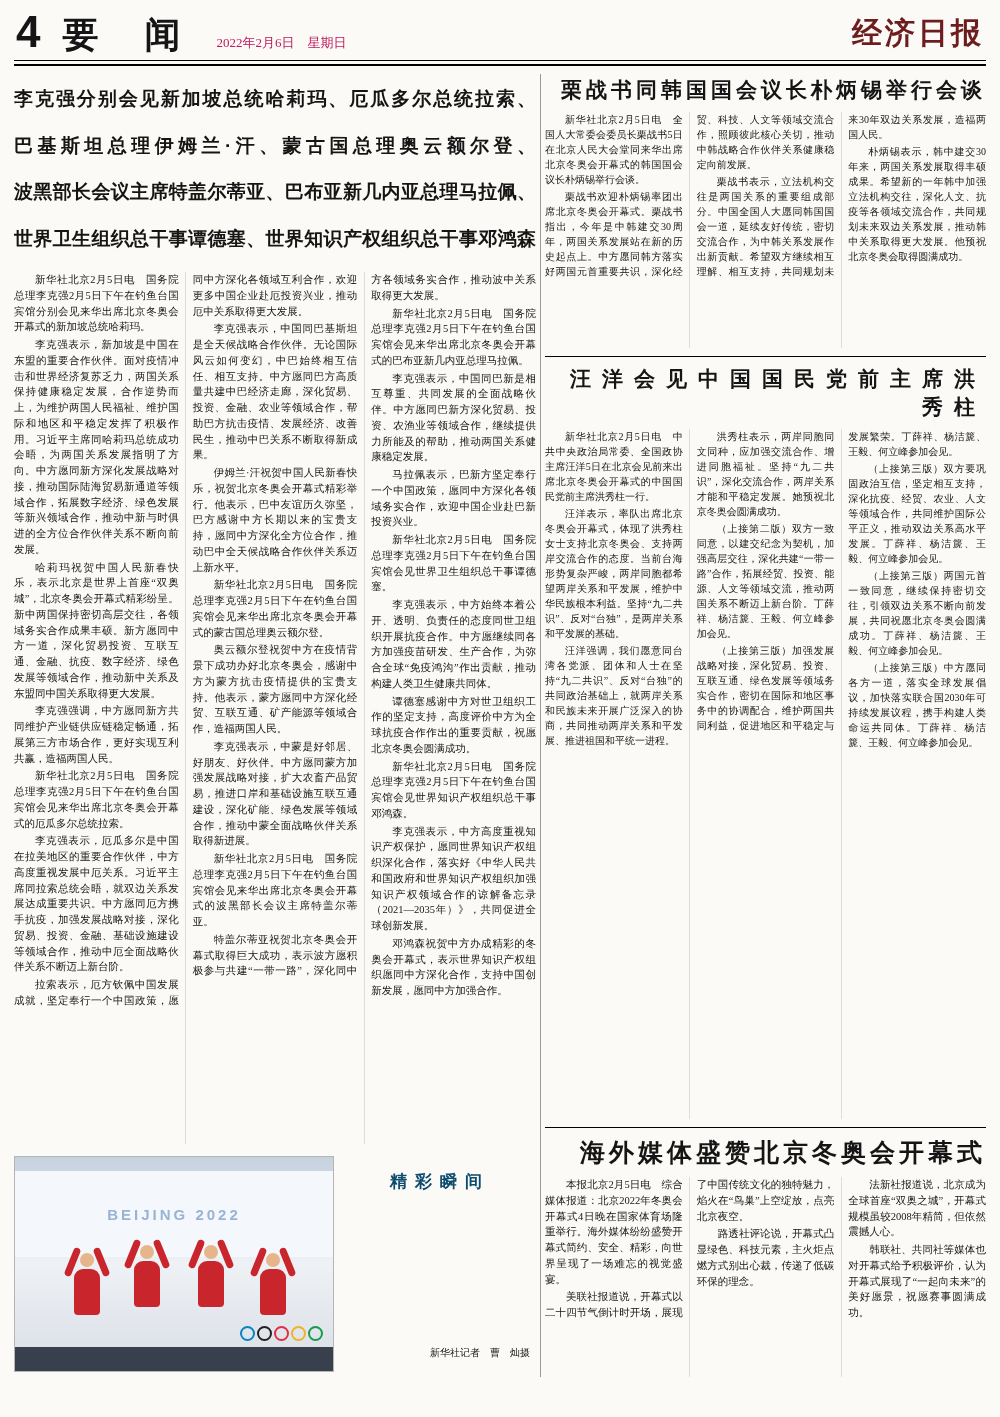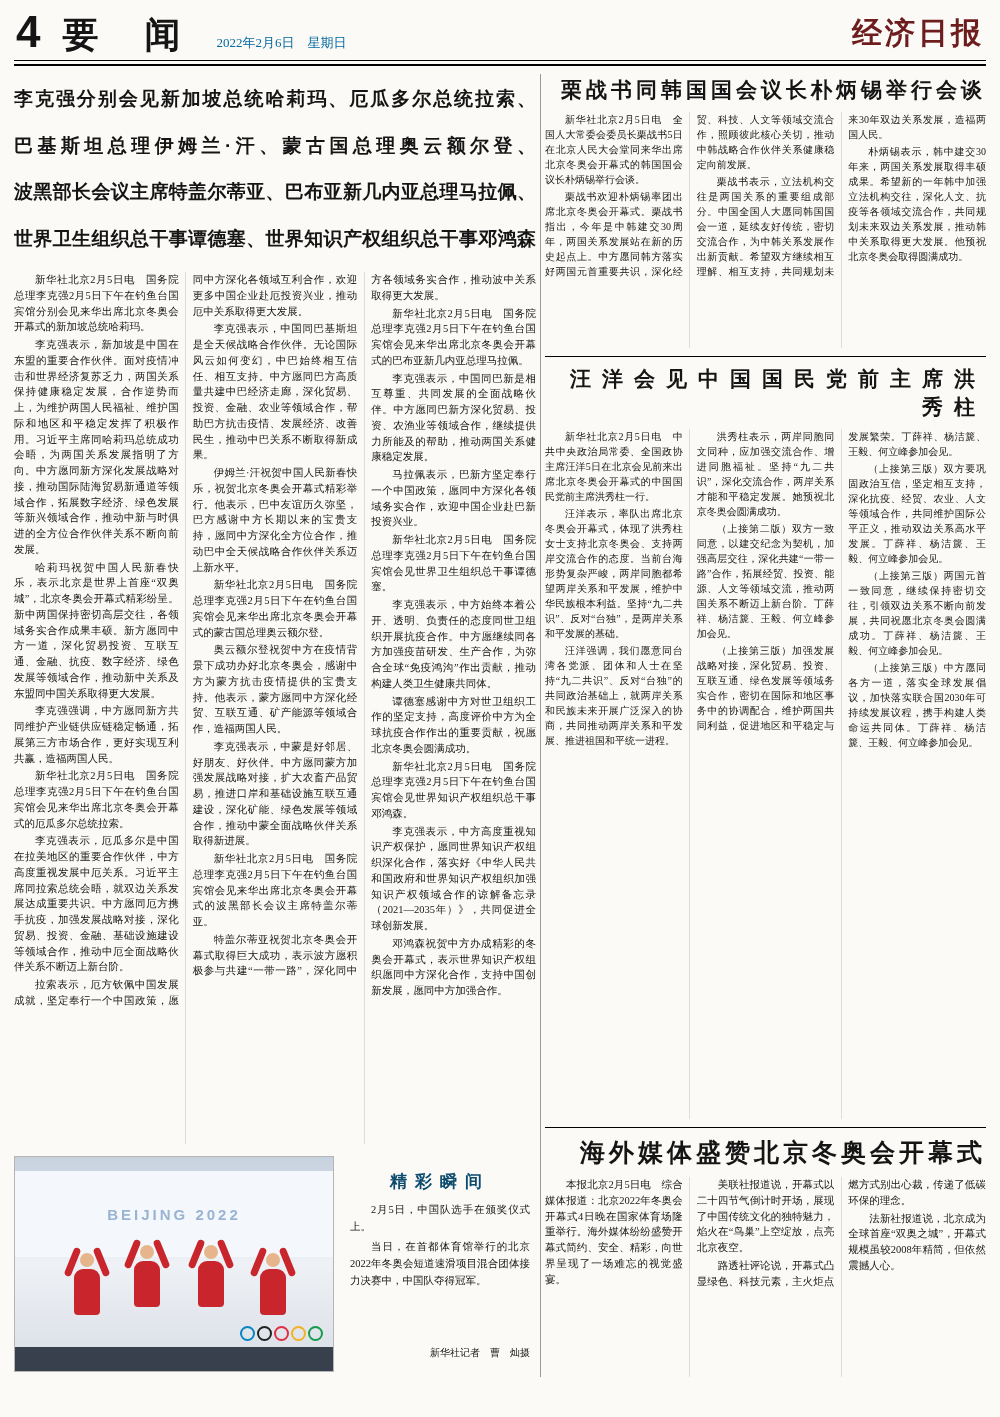--- a/index.html
+++ b/index.html
@@ -7,21 +7,21 @@
     width:1000px;height:1417px;box-sizing:border-box;
     margin:0 auto;background:#fbfaf6;color:#151515;
     font-family:"Liberation Serif", serif;
     padding:8px 14px;overflow:hidden;position:relative;
   }
   
   .masthead{display:flex;align-items:flex-end;justify-content:space-between;padding:2px 2px 6px;}
   .mast-left{display:flex;align-items:baseline;}
   .page-num{font-family:"Liberation Sans",sans-serif;font-weight:bold;font-size:44px;line-height:1;}
   .section-name{font-family:"Liberation Sans",sans-serif;font-weight:bold;font-size:36px;letter-spacing:18px;margin-left:22px;line-height:1;}
-  .edition-date{font-size:13px;margin-left:18px;color:#0369a1;}
+  .edition-date{font-size:13px;margin-left:18px;color:#be185d;}
   .paper-name{font-family:"Liberation Serif",serif;font-weight:bold;font-size:30px;color:#6d1d1d;letter-spacing:3px;}
   .head-rule{border-top:1px solid #000;border-bottom:2px solid #000;height:3px;margin:0 0 8px;}
   
   .content{display:flex;gap:4px;}
   .col-left{width:522px;flex:none;}
   .v-rule{width:1px;background:#9a9a9a;flex:none;}
   .col-right{flex:1;min-width:0;}
   
   .lead-headline{font-family:"Liberation Sans",sans-serif;font-weight:bold;font-size:19px;
     line-height:2.45;margin:2px 0 10px;}
@@ -152,24 +152,20 @@
             <span class="ring" style="border-color:#0885c2;"></span>
             <span class="ring" style="border-color:#222;"></span>
             <span class="ring" style="border-color:#df2f44;"></span>
             <span class="ring" style="border-color:#f0b323;"></span>
             <span class="ring" style="border-color:#169b4e;"></span>
           </div>
         </div>
 
         <div class="caption-box">
           <div class="caption-title">精彩瞬间</div>
-          <div class="caption-text">
-              <p class="para">2月5日，中国队选手在颁奖仪式上。</p>
-              <p class="para">当日，在首都体育馆举行的北京2022年冬奥会短道速滑项目混合团体接力决赛中，中国队夺得冠军。</p>
-            </div>
           <div class="caption-sign">新华社记者　曹　灿摄</div>
         </div>
       </div>
     </div>
 
     <div class="v-rule"></div>
 
     <div class="col-right">
 
       <section>
@@ -201,18 +197,19 @@
 
       <div class="h-rule"></div>
 
       <section>
         <h2 class="art-head head-overseas">海外媒体盛赞北京冬奥会开幕式</h2>
         <div class="art-body body-overseas">
             <p class="para">本报北京2月5日电　综合媒体报道：北京2022年冬奥会开幕式4日晚在国家体育场隆重举行。海外媒体纷纷盛赞开幕式简约、安全、精彩，向世界呈现了一场难忘的视觉盛宴。</p>
             <p class="para">美联社报道说，开幕式以二十四节气倒计时开场，展现了中国传统文化的独特魅力，焰火在“鸟巢”上空绽放，点亮北京夜空。</p>
             <p class="para">路透社评论说，开幕式凸显绿色、科技元素，主火炬点燃方式别出心裁，传递了低碳环保的理念。</p>
             <p class="para">法新社报道说，北京成为全球首座“双奥之城”，开幕式规模虽较2008年精简，但依然震撼人心。</p>
+            <p class="para">韩联社、共同社等媒体也对开幕式给予积极评价，认为开幕式展现了“一起向未来”的美好愿景，祝愿赛事圆满成功。</p>
           </div>
       </section>
 
     </div>
   </div>
 </div>
 
 </body></html>

